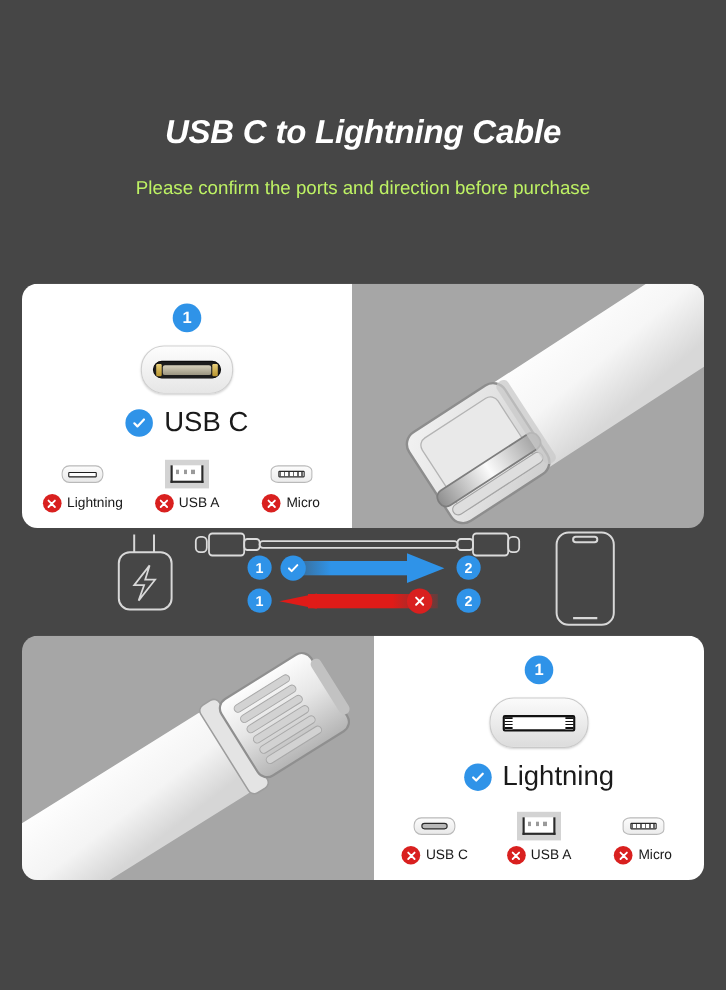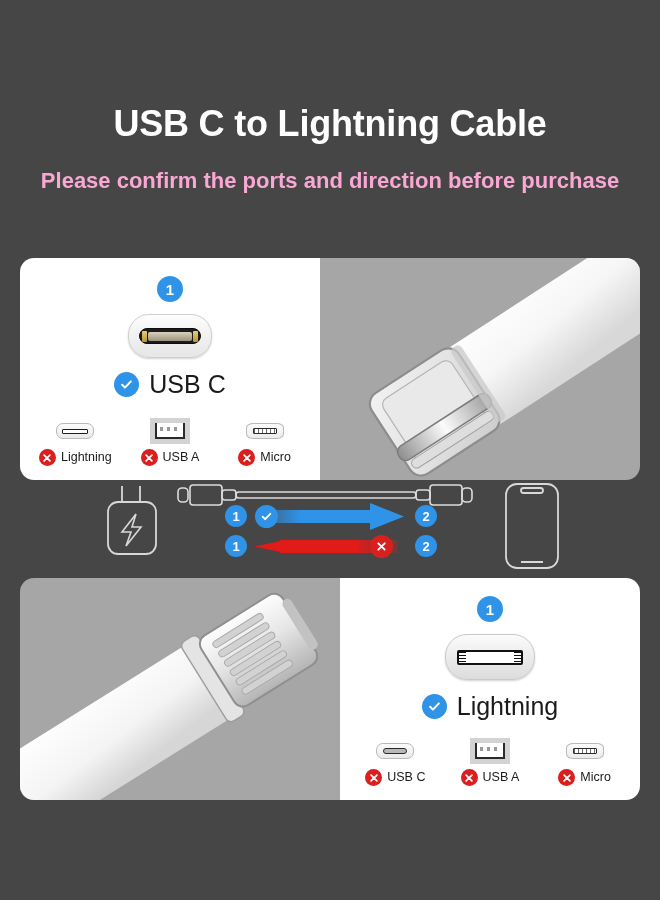--- a/index.html
+++ b/index.html
@@ -11,30 +11,31 @@
     position:relative;
   }
   .header{
     width:100%;
     text-align:center;
     padding-top:104px;
     box-sizing:border-box;
   }
   .title{
     color:#ffffff;
-    font-size:36px;
+    font-size:30px;
     font-weight:bold;
     letter-spacing:-0.2px;
     margin:0;
     line-height:1.1;
+    font-style:italic;
   }
   .subtitle{
-    color:#f9a8d4;
-    font-size:22px;
-    font-weight:bold;
+    color:#bef264;
+    font-size:17px;
+    font-weight:normal;
     margin:0;
     padding-top:24px;
   }
 
   
   .panel{
     position:absolute;
     left:20px;
     width:620px;
     height:222px;

